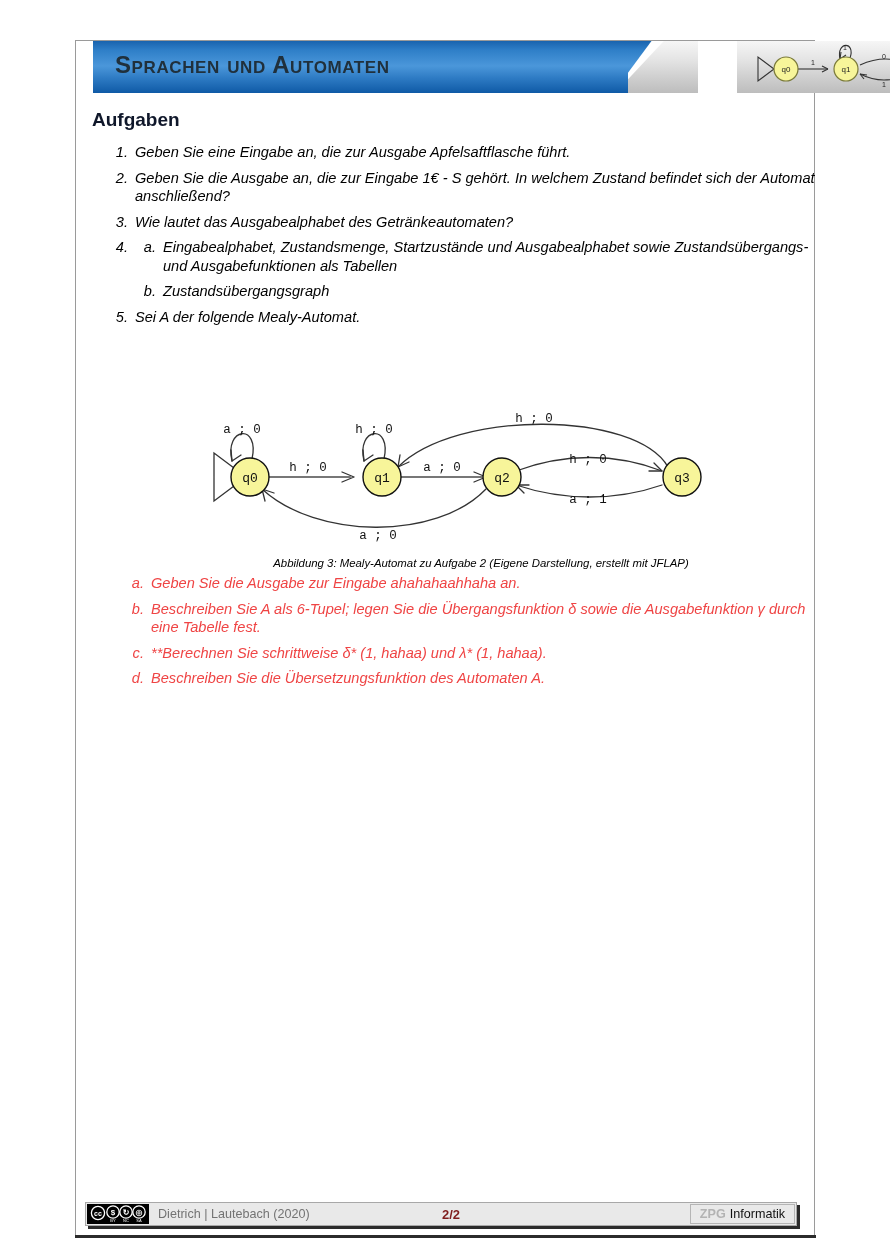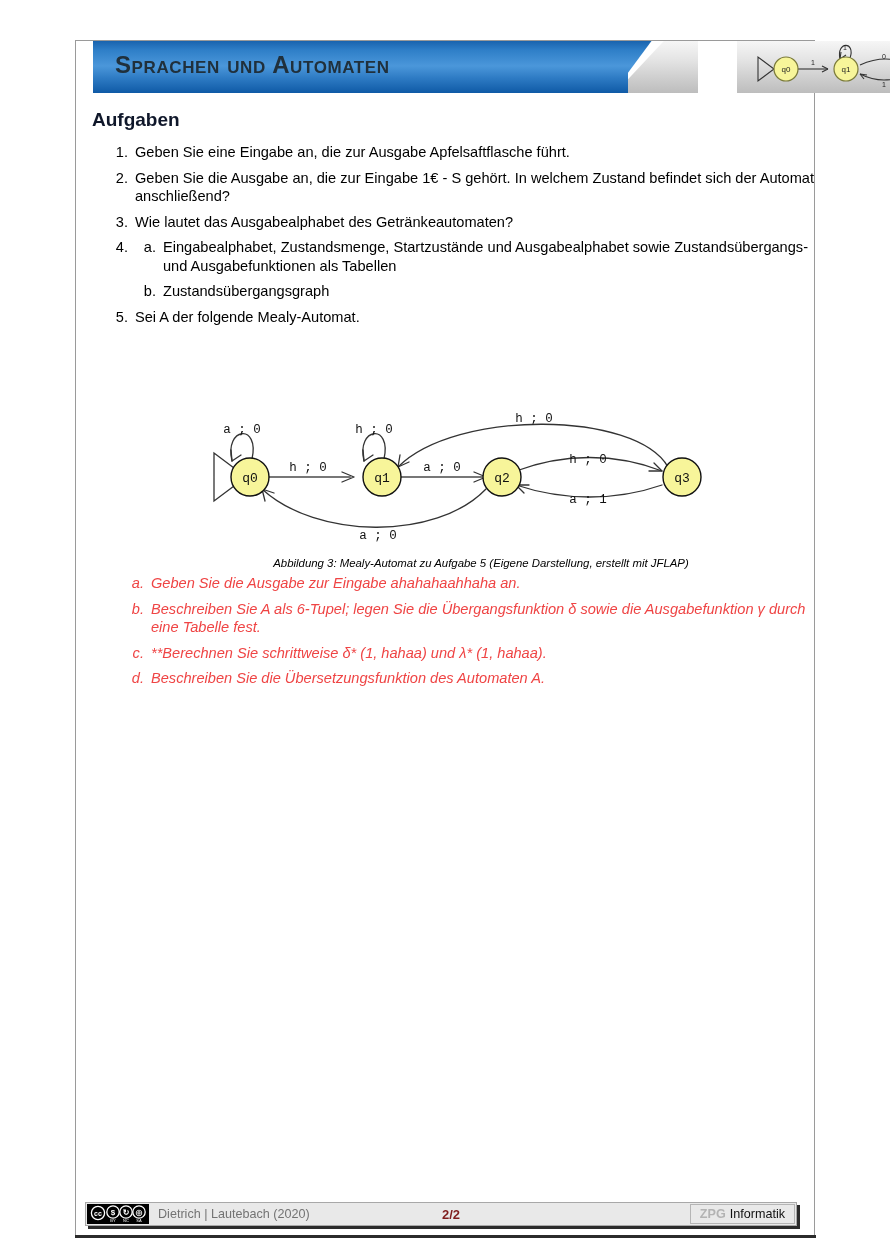--- a/index.html
+++ b/index.html
@@ -110,20 +110,21 @@
   }
 
   ol.tasks {
     position: absolute;
     left: 22px;
     top: 50px;
     width: 700px;
     margin: 0;
     padding: 0 0 0 34px;
     list-style: decimal;
+    font-style: italic;
     font-size: 14.6px;
     line-height: 1.27;
     color: #000;
   }
   ol.tasks > li {
     margin-bottom: 7px;
     padding-left: 3px;
   }
   ol.sub {
     list-style: lower-alpha;
@@ -357,21 +358,21 @@
           <text x="56" y="24">a ; 0</text>
           <text x="122" y="62">h ; 0</text>
           <text x="188" y="24">h ; 0</text>
           <text x="256" y="62">a ; 0</text>
           <text x="192" y="130">a ; 0</text>
           <text x="402" y="54">h ; 0</text>
           <text x="402" y="94">a ; 1</text>
           <text x="348" y="13">h ; 0</text>
         </g>
       </svg>
-      <div id="figure-caption">Abbildung 3: Mealy-Automat zu Aufgabe 5 (Eigene Darstellung, erstellt mit JFLAP)</div>
+      <div id="figure-caption">Abbildung 3: Mealy-Automat zu Aufgabe 2 (Eigene Darstellung, erstellt mit JFLAP)</div>
     </div>
 
     <ol class="tasks5">
       <li>
         <span>Geben Sie die Ausgabe zur Eingabe ahahahaahhaha an.</span>
       </li>
       <li>
         <span>Beschreiben Sie A als 6-Tupel; legen Sie die Übergangsfunktion δ sowie die Ausgabefunktion γ durch eine Tabelle fest.</span>
       </li>
       <li>

